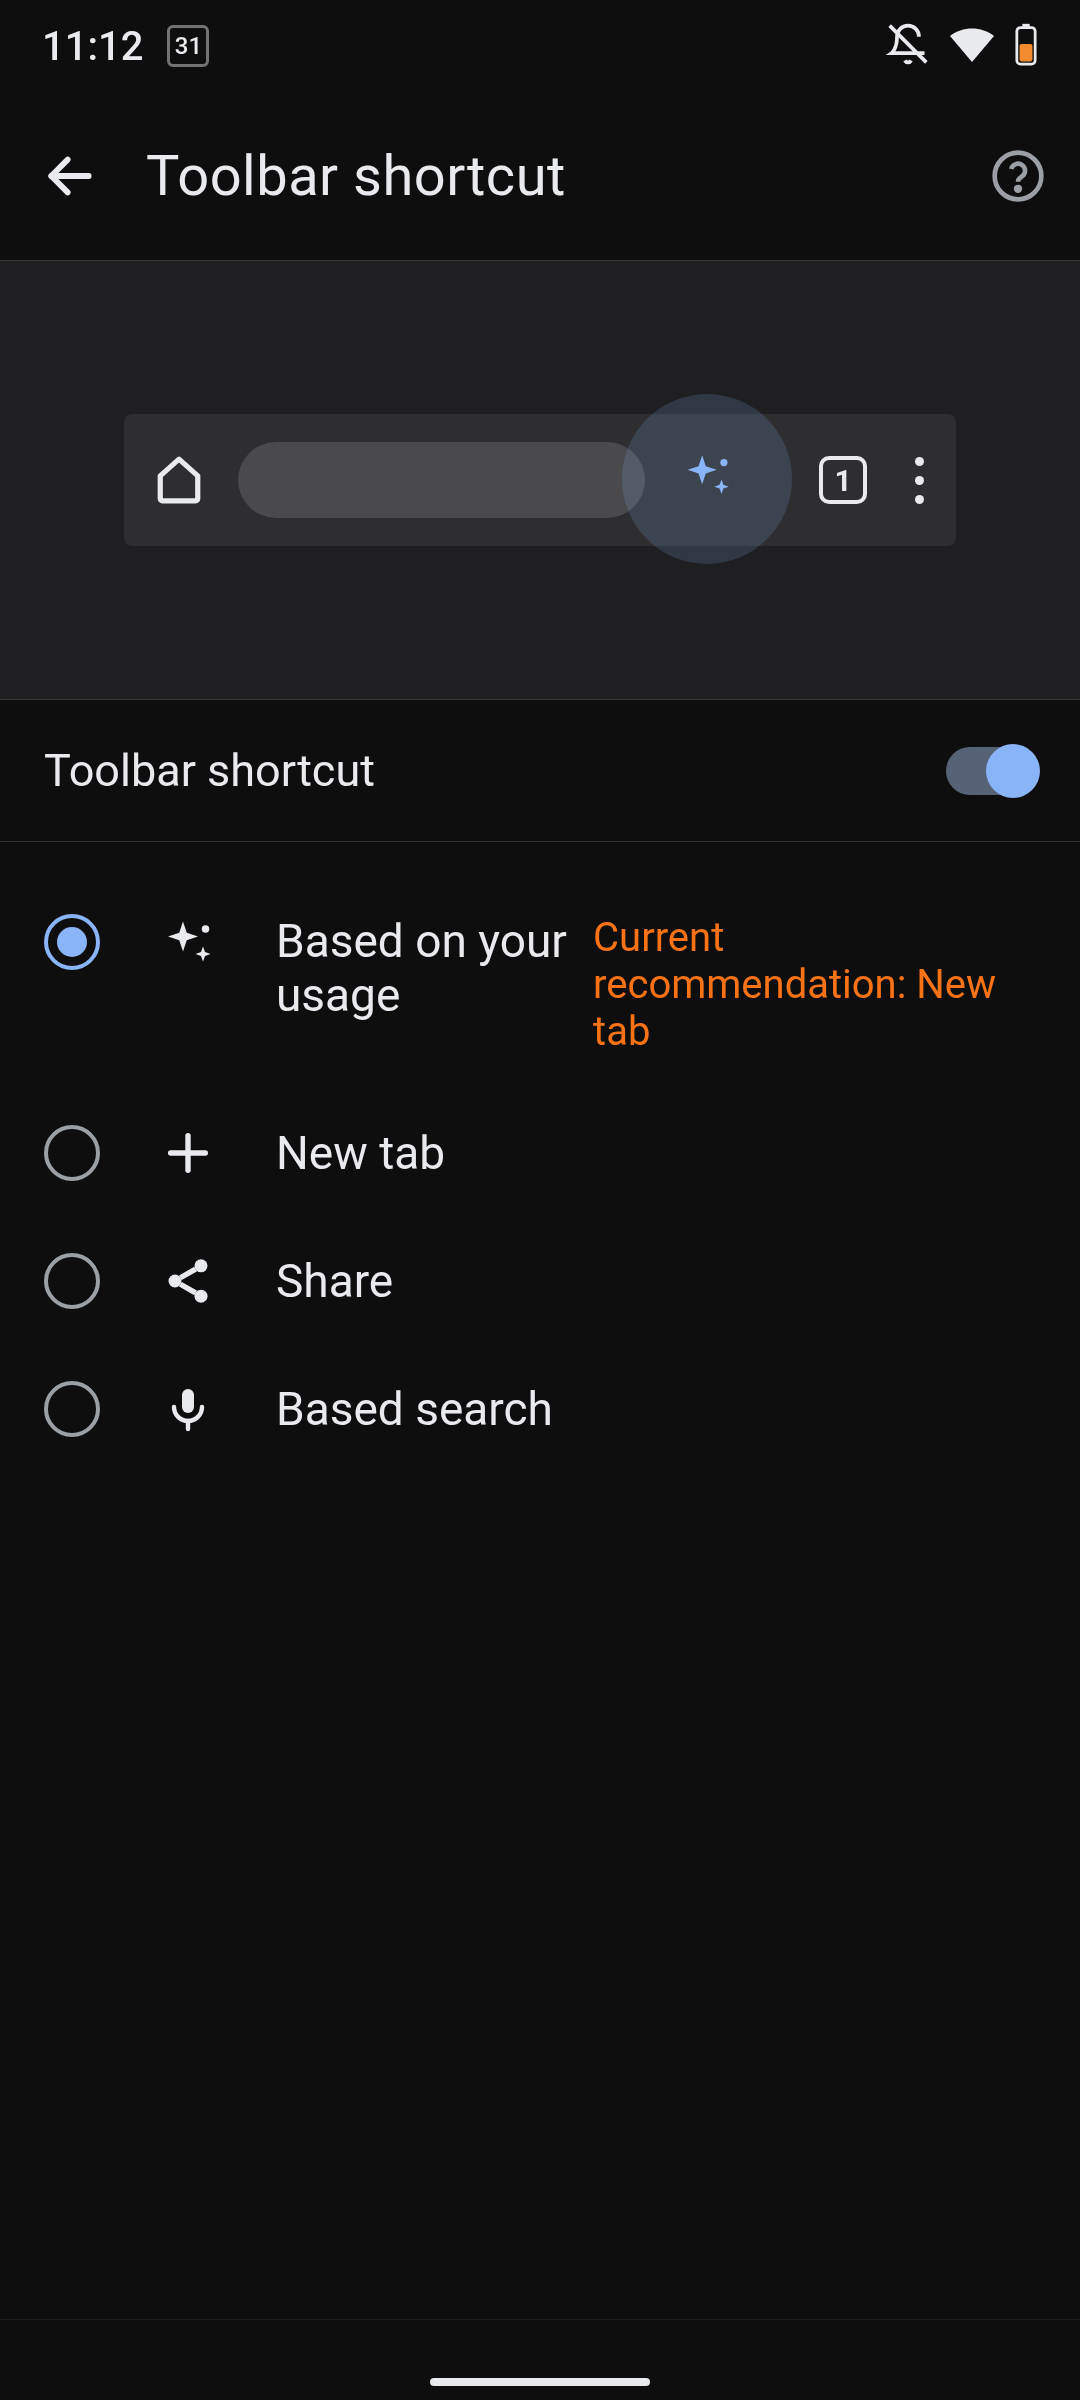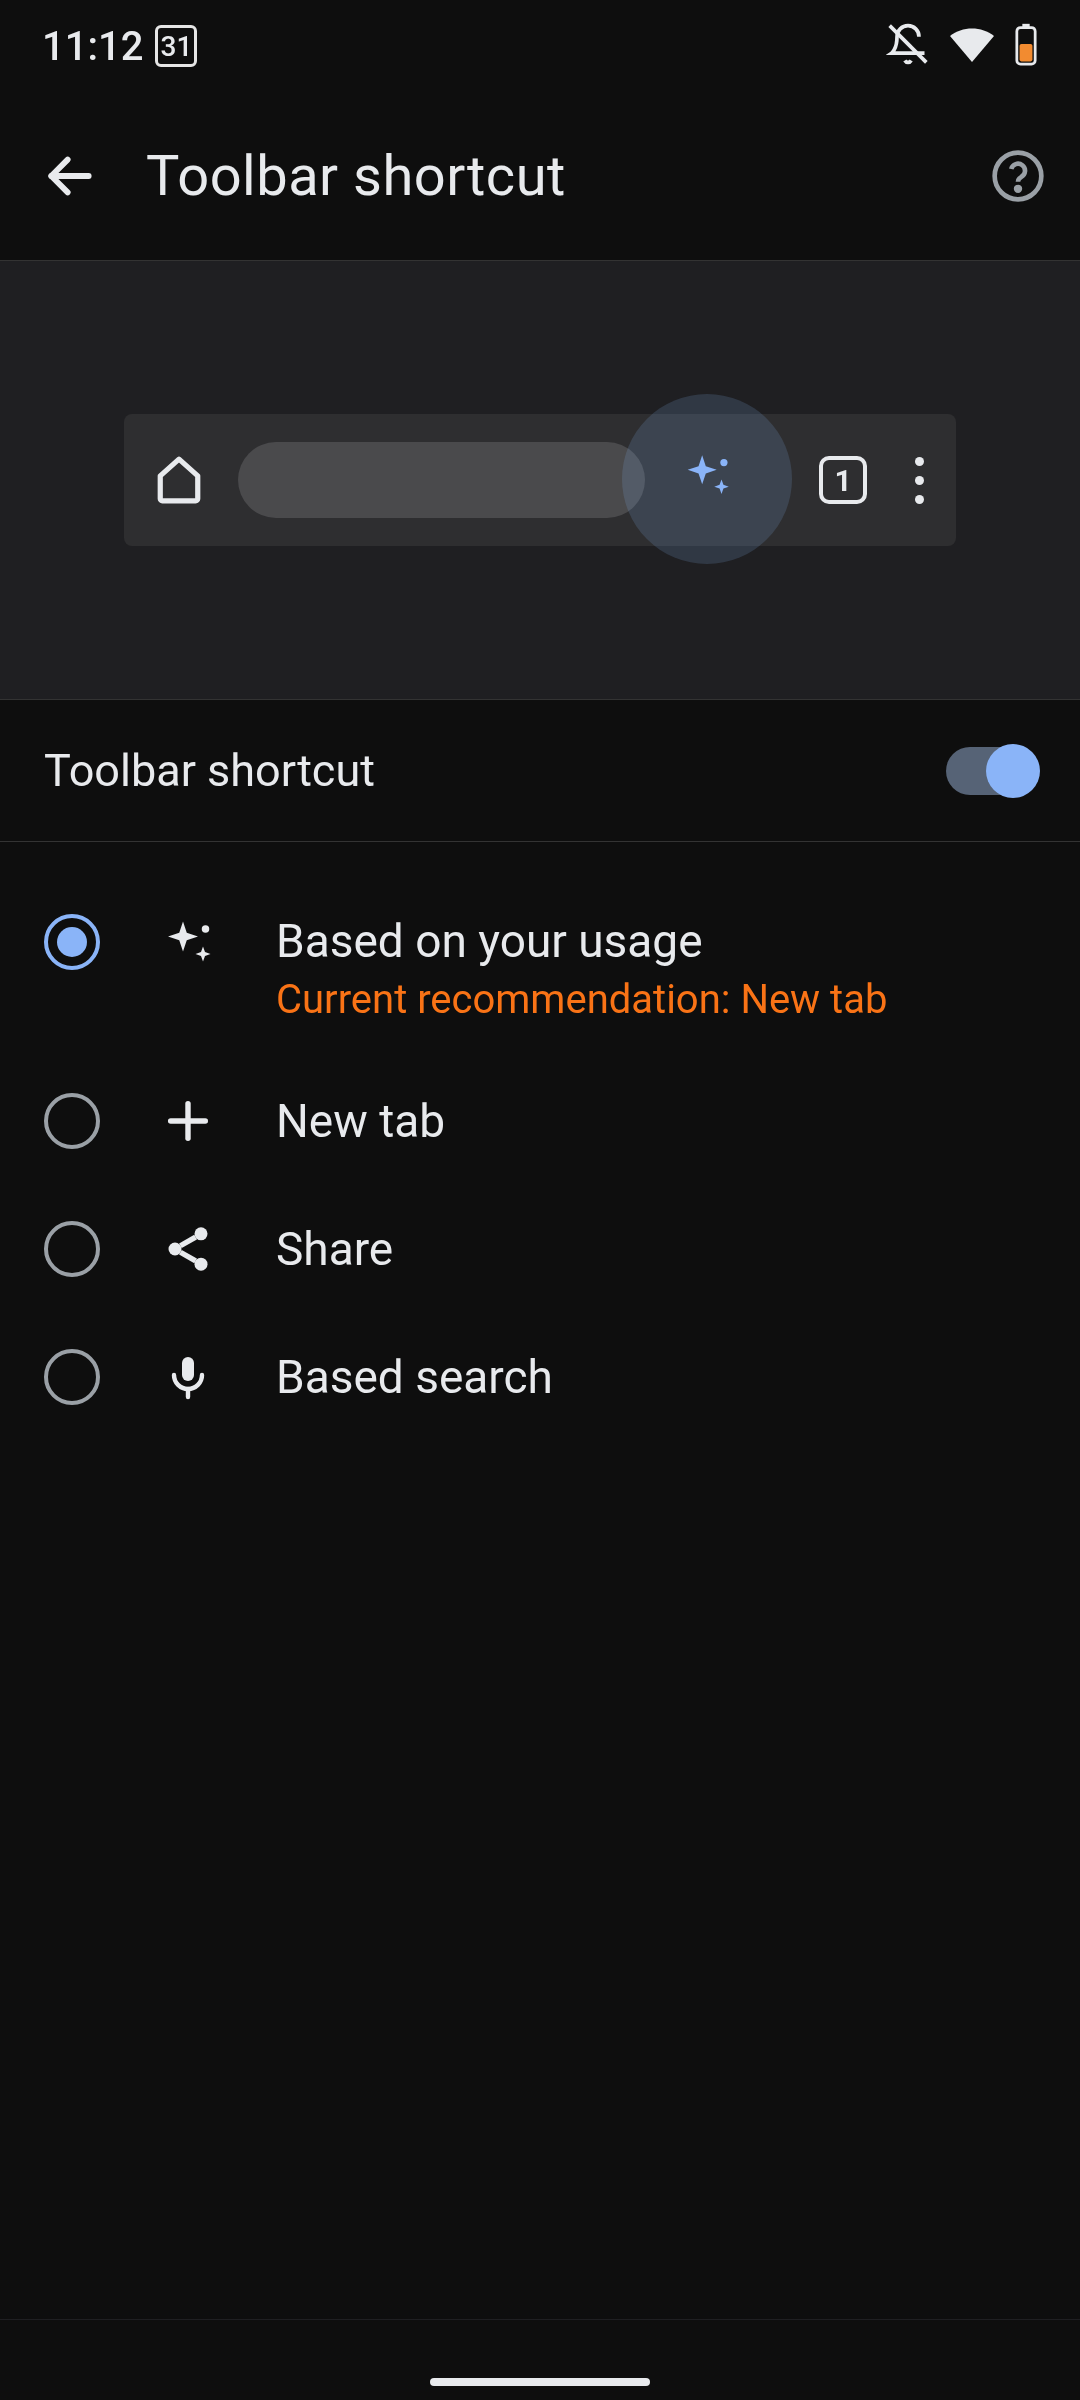--- a/index.html
+++ b/index.html
@@ -1,20 +1,20 @@
 <!DOCTYPE html>
 <html><head>
 <meta charset="utf-8">
 <style>
 *{margin:0;padding:0;box-sizing:border-box;font-family:Roboto,-apple-system,BlinkMacSystemFont,"Segoe UI",sans-serif}
 body{width:1080px;height:2400px;background:#0e0e0e;color:#e8eaed;overflow:hidden}
 .status-bar{height:92px;display:flex;justify-content:space-between;align-items:center;padding:0 42px;background:#0e0e0e}
-.status-left{display:flex;align-items:center;gap:12px}
+.status-left{display:flex;align-items:center;gap:24px}
 .status-time{font-size:40px;font-weight:500;color:#e8eaed}
-.status-date{width:42px;height:42px;border:3px solid #e5e5e5;border-radius:6px;display:flex;align-items:center;justify-content:center;font-size:28px;font-weight:500}
+.status-date{width:42px;height:42px;border:3px solid #737373;border-radius:6px;display:flex;align-items:center;justify-content:center;font-size:24px;font-weight:500}
 .status-right{display:flex;align-items:center;gap:18px}
 .app-bar{height:168px;display:flex;align-items:center;padding:0 30px;background:#0e0e0e}
 .back-btn{width:80px;height:80px;display:flex;align-items:center;justify-content:center;margin-right:36px}
 .title{font-size:56px;font-weight:400;color:#e8eaed;flex:1;letter-spacing:0.5px}
 .help-btn{width:64px;height:64px;display:flex;align-items:center;justify-content:center}
 .preview{height:440px;background:#1f1f22;border-top:1px solid #333;border-bottom:1px solid #333;display:flex;align-items:center;justify-content:center}
 .browser-bar{width:832px;height:132px;background:#2e2e30;border-radius:8px;display:flex;align-items:center;padding:0 26px;gap:30px;position:relative}
 .home-icon-wrap{width:58px;height:58px;display:flex;align-items:center;justify-content:center}
 .omnibox{flex:1;height:76px;background:#4a4a4c;border-radius:40px}
 .sparkle-highlight{width:170px;height:170px;background:rgba(130,170,230,0.18);border-radius:50%;position:absolute;left:498px;top:-20px;display:flex;align-items:center;justify-content:center}
@@ -26,21 +26,21 @@
 .toggle-label{font-size:45px;color:#e8eaed}
 .switch{width:90px;height:48px;background:#566376;border-radius:24px;position:relative}
 .switch-thumb{width:54px;height:54px;background:#8ab4f8;border-radius:50%;position:absolute;right:-4px;top:-3px}
 .options{padding-top:32px}
 .option{display:flex;align-items:center;padding:34px 44px;gap:58px}
 .option.tall{align-items:flex-start;padding-top:40px}
 .radio{width:56px;height:56px;border-radius:50%;border:4px solid #9aa0a6;flex-shrink:0}
 .radio.checked{border-color:#8ab4f8;position:relative}
 .radio.checked::after{content:"";position:absolute;width:30px;height:30px;background:#8ab4f8;border-radius:50%;top:9px;left:9px}
 .opt-icon{width:60px;height:60px;display:flex;align-items:center;justify-content:center;flex-shrink:0}
-.opt-text{display:flex;flex-direction:column;gap:8px}
+.opt-text{display:flex;flex-direction:row;gap:8px}
 .opt-title{font-size:46px;color:#e8eaed}
 .opt-sub{font-size:40px;color:#f97316}
 .nav-bar{position:absolute;bottom:14px;left:50%;transform:translateX(-50%);width:220px;height:8px;background:#e8eaed;border-radius:4px}
 .thin-line{border-top:1px solid #1f1f22;height:1px}
 </style>
 </head>
 <body>
 
 <div class="status-bar">
   <div class="status-left">

